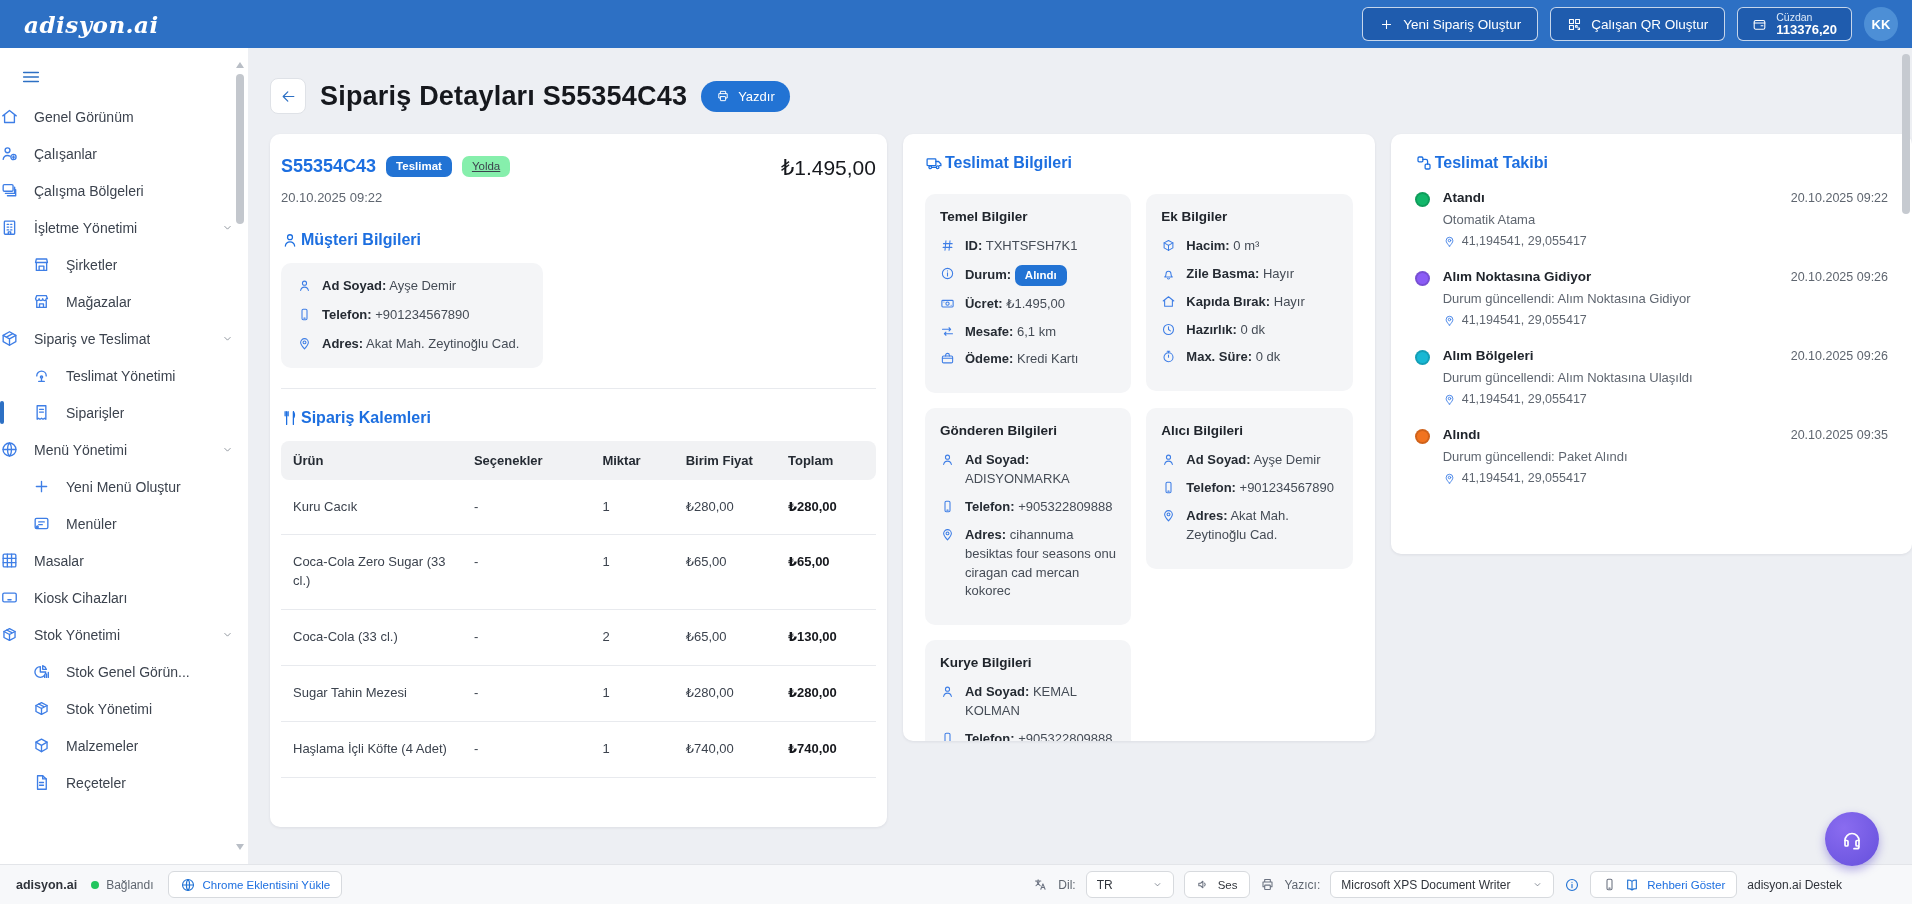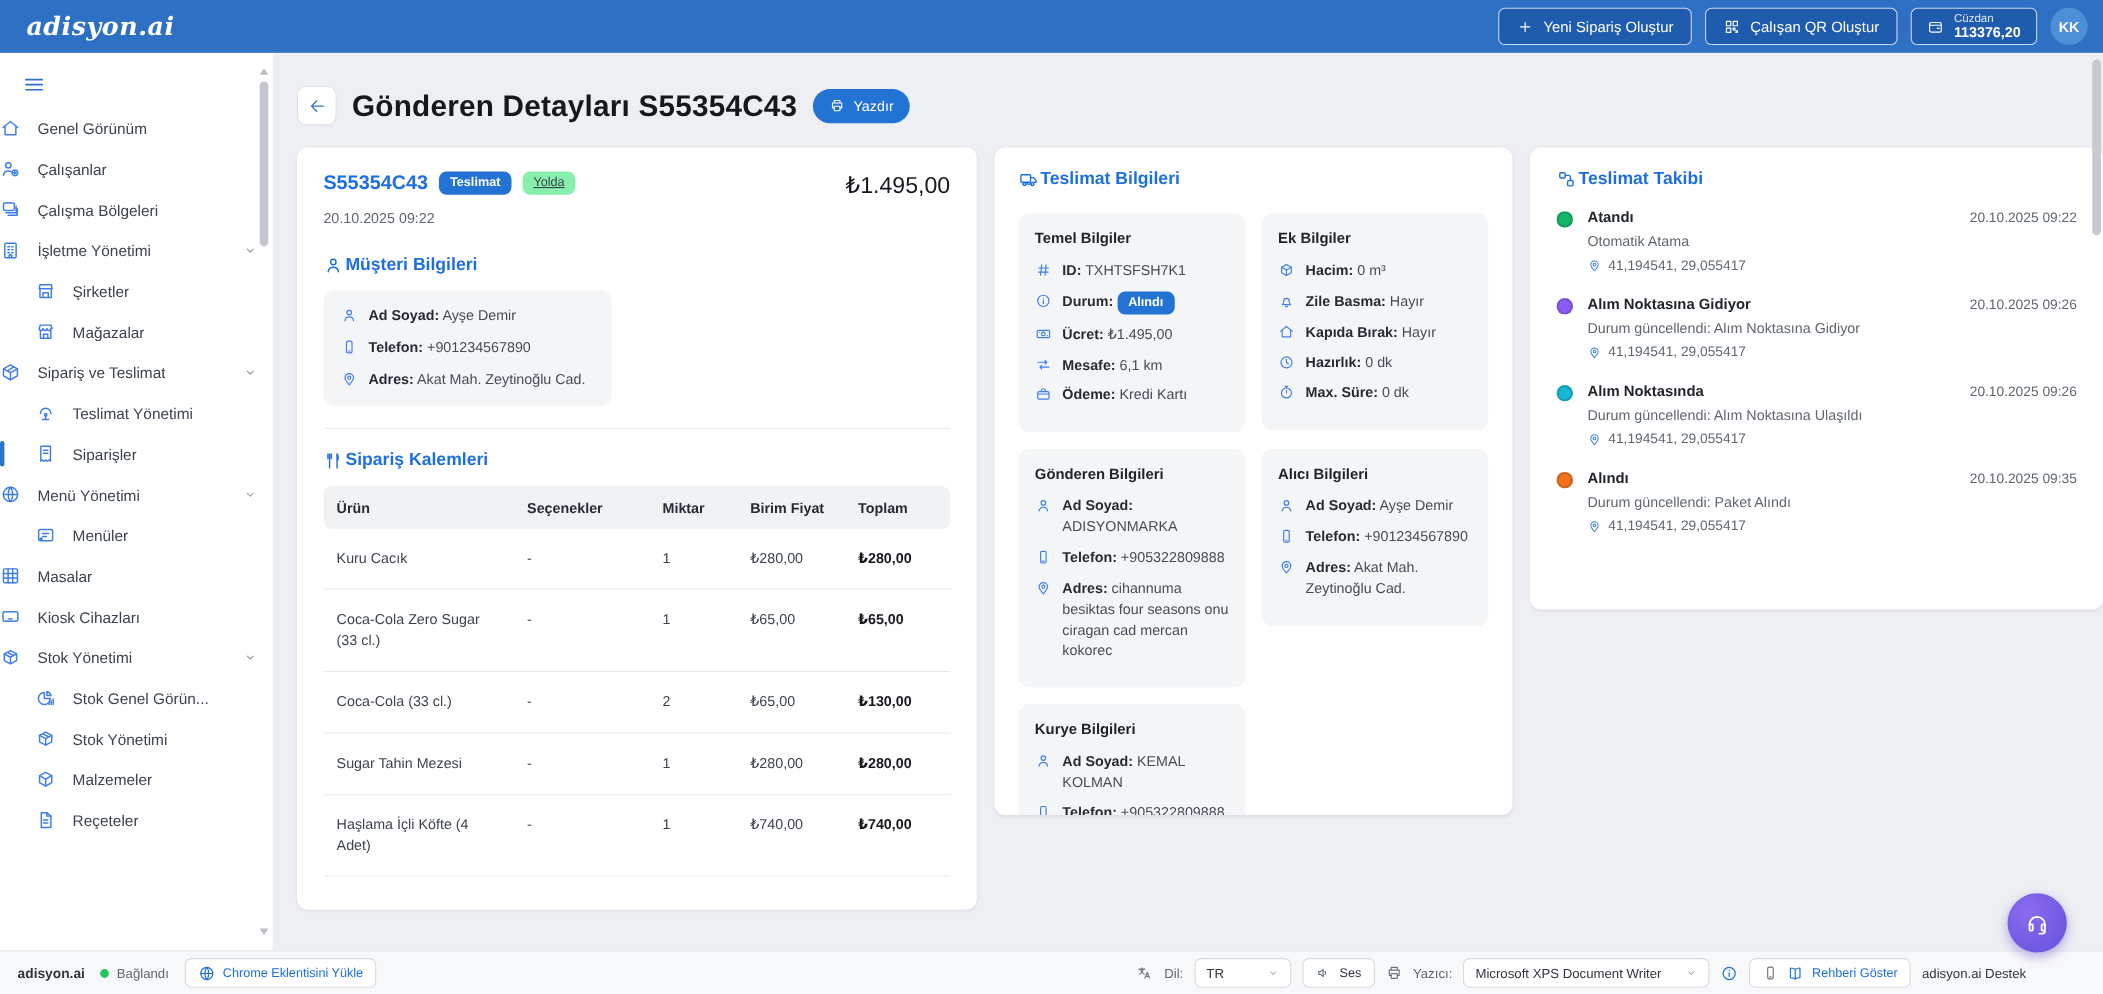--- a/index.html
+++ b/index.html
@@ -36,21 +36,21 @@
   
   .main { position:absolute; left:248px; top:48px; right:0; bottom:40px; background:#edeff3; padding:30px 0 0 22px; overflow:hidden; }
   .page-head { display:flex; align-items:center; gap:14px; margin-bottom:20px; }
   .back-btn { width:36px; height:36px; background:#fff; border:1px solid #dfe2e7; border-radius:8px; color:#2d70c4; display:flex; align-items:center; justify-content:center; font-size:17px; cursor:pointer; }
   .page-title { font-size:27px; font-weight:700; color:#16181d; letter-spacing:.2px; }
   .print-btn { display:flex; align-items:center; gap:8px; background:#2273d4; border:none; border-radius:16px; color:#fff; height:31px; padding:0 15px; font-size:13px; cursor:pointer; }
   .print-btn .ic { font-size:14px; }
 
   .panels { display:flex; align-items:flex-start; gap:16px; }
   .card { background:#fff; border-radius:10px; box-shadow:0 1px 3px rgba(20,30,50,.08); overflow:hidden; }
-  .order-card  { width:648px; height:693px; padding:22px 24px; }
+  .order-card  { width:648px; height:693px; padding:22px 11px; }
   .deliv-card  { width:494px; height:607px; padding:20px 22px; }
   .track-card  { width:546px; height:420px; padding:20px 24px; }
 
   
   .oc-top { display:flex; align-items:flex-start; }
   .oc-idrow { display:flex; align-items:center; gap:10px; }
   .oc-id { color:#1d6fe0; font-weight:700; font-size:18px; }
   .badge { display:inline-block; border-radius:7px; padding:3px 10px; font-size:11.5px; font-weight:700; line-height:1.3; }
   .badge.blue { background:#2273d4; color:#fff; }
   .badge.gray { background:#86efac; color:#3c434e; font-weight:400;text-decoration:underline; }
@@ -261,20 +261,28 @@
         <span class="slbl">Menü Yönetimi</span>
         <span class="schev">
           <svg class="ic" viewBox="0 0 24 24">
             <path d="M7 10l5 5 5-5"></path>
           </svg>
         </span>
       </div>
       <div class="side-item sub">
         <span class="sicon">
           <svg class="ic" viewBox="0 0 24 24">
+            <path d="M12 5.5v13M5.5 12h13"></path>
+          </svg>
+        </span>
+        <span class="slbl">Yeni Menü Oluştur</span>
+      </div>
+      <div class="side-item sub">
+        <span class="sicon">
+          <svg class="ic" viewBox="0 0 24 24">
             <rect x="4" y="5.5" width="16" height="13" rx="1.8"></rect>
             <path d="M8.5 10h7M8.5 13.5h4.5"></path>
             <circle cx="6.8" cy="16.3" r="1.1"></circle>
           </svg>
         </span>
         <span class="slbl">Menüler</span>
       </div>
       <div class="side-item">
         <span class="sicon">
           <svg class="ic" viewBox="0 0 24 24">
@@ -354,21 +362,21 @@
 
 <main class="main">
   <div class="page-head">
     <button class="back-btn">
       <span>
           <svg class="ic" viewBox="0 0 24 24">
             <path d="M19.5 12H5M11 5.5 4.5 12l6.5 6.5"></path>
           </svg>
         </span>
     </button>
-    <h1 class="page-title">Gönderen Detayları S55354C43</h1>
+    <h1 class="page-title">Sipariş Detayları S55354C43</h1>
     <button class="print-btn">
       <span>
           <svg class="ic" viewBox="0 0 24 24">
             <path d="M7.5 8V4h9v4M7.5 15.5H4.8V8h14.4v7.5H16.5"></path>
             <rect x="7.5" y="13" width="9" height="7" rx="0.8"></rect>
           </svg>
         </span>
       <span>Yazdır</span>
     </button>
   </div>
@@ -720,21 +728,21 @@
                   <circle cx="12" cy="10.2" r="2.3"></circle>
                 </svg>
                 <span>41,194541, 29,055417</span>
               </div>
             </div>
           </div>
           <div class="tev">
             <span class="tdot" style="background:#17b8d4"></span>
             <div class="tbody">
               <div class="trow1">
-                <span class="ttitle">Alım Noktasında</span>
+                <span class="ttitle">Alım Bölgeleri</span>
                 <span class="ttime">20.10.2025 09:26</span>
               </div>
               <div class="tsub">Durum güncellendi: Alım Noktasına Ulaşıldı</div>
               <div class="tloc">
                 <svg class="ic" viewBox="0 0 24 24">
                   <path d="M12 20.6c3.8-4.2 6.2-7.2 6.2-10.2a6.2 6.2 0 1 0-12.4 0c0 3 2.4 6 6.2 10.2z"></path>
                   <circle cx="12" cy="10.2" r="2.3"></circle>
                 </svg>
                 <span>41,194541, 29,055417</span>
               </div>

